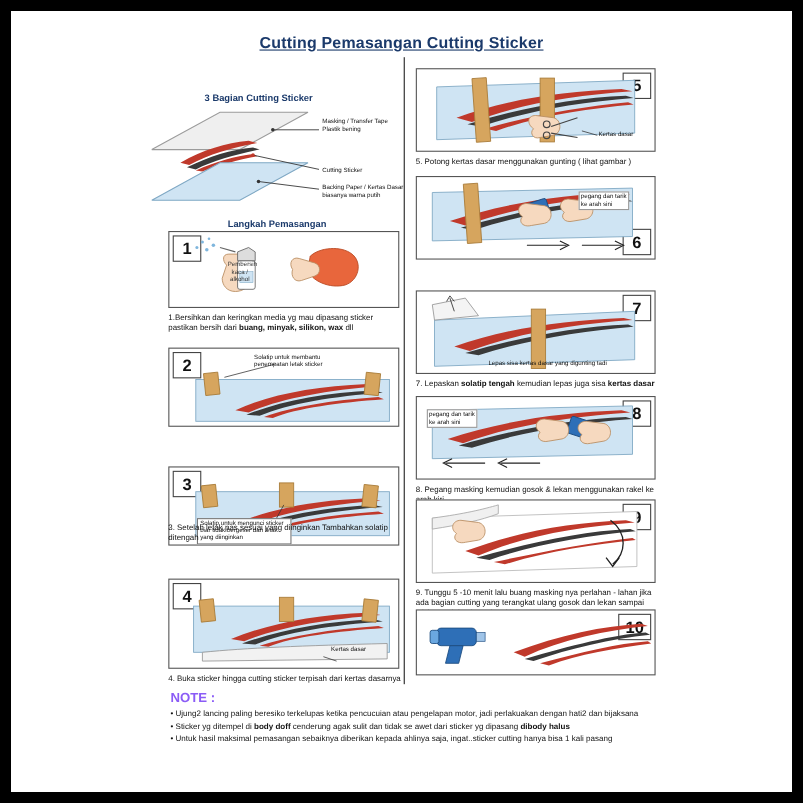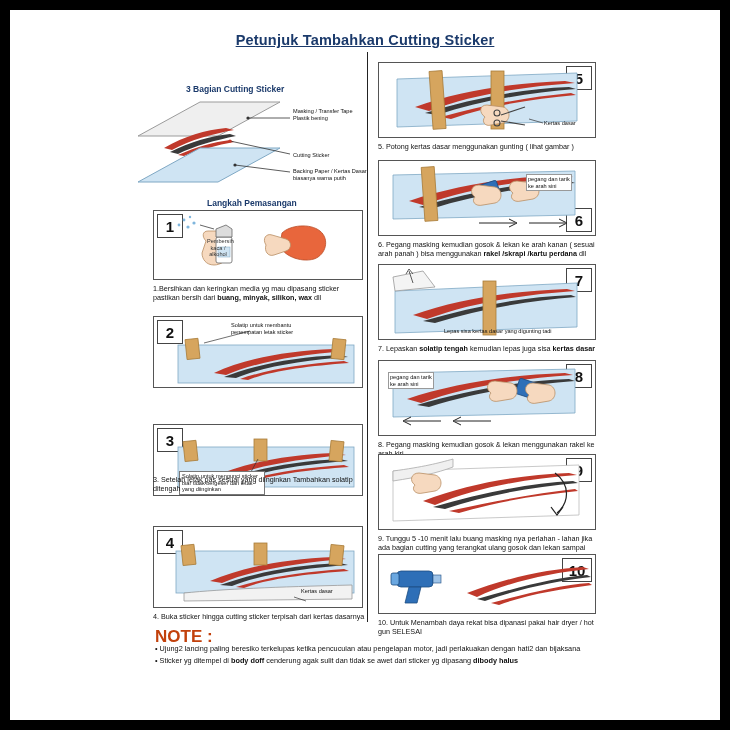--- a/index.html
+++ b/index.html
@@ -45,34 +45,34 @@
   .shtitle{
     position:absolute;font-size:8.5px;font-weight:bold;color:#1b3a6b;
   }
   .tiny{position:absolute;font-size:5.6px;color:#111;line-height:1.2;}
   b{font-weight:bold;}
   svg{display:block;}
 
   
   .note-title{
     position:absolute;left:145px;top:617px;
-    font-size:17px;font-weight:bold;color:#c2410c;text-align:center;
+    font-size:12px;font-weight:bold;color:#8b5cf6;text-align:center;
   }
   .note-list{
     position:absolute;left:145px;top:634px;width:540px;
     font-size:7.3px;color:#111;line-height:1.45;
   }
   .note-list div{margin-bottom:1px;}
 </style>
 </head>
 <body>
 
 <div id="sheet">
 
-  <div class="title">Petunjuk Tambahkan Cutting Sticker</div>
+  <div class="title">Cutting Pemasangan Cutting Sticker</div>
   <div class="rule-v"></div>
 
   <div class="shtitle" style="left:176px;top:74px;">3 Bagian Cutting Sticker</div>
 
   <div class="panel" style="left:120px;top:86px;width:230px;height:95px;">
     <svg width="230" height="95" viewBox="0 0 230 95">
 
       <polygon points="8,40 70,6 150,6 88,40" fill="#efefef" stroke="#9b9b9b" stroke-width="1"></polygon>
 
       <g>
@@ -230,23 +230,20 @@
 
       <g fill="none" stroke="#222" stroke-width="1">
         <path d="M100,62 L136,62"></path>
           <path d="M130,58 L138,62 L130,66"></path>
         <path d="M150,62 L186,62"></path>
           <path d="M180,58 L188,62 L180,66"></path>
       </g>
     </svg>
     <div class="tiny" style="left:148px;top:14px;width:42px;border:1px solid #999;padding:1px;background:#fff;">pegang dan tarik ke arah sini</div>
   </div>
-  <div class="caption" style="left:368px;top:230px;width:218px;">
-    6. Pegang masking kemudian gosok &amp; lekan ke arah kanan ( sesuai arah panah ) bisa menggunakan <b>rakel /skrapi /kartu perdana</b> dll
-  </div>
 
   <div class="panel" style="left:368px;top:254px;width:218px;height:76px;">
     <div class="frame"></div>
     <div class="num-badge" style="right:4px;top:4px;width:24px;height:22px;">7</div>
     <svg width="216" height="74" viewBox="0 0 216 74" style="position:absolute;left:1px;top:1px;">
       <polygon points="16,26 198,18 198,62 16,68" fill="#cfe4f3" stroke="#7fa8c4" stroke-width="0.8"></polygon>
       <path d="M34,50 C80,34 132,26 188,24 L196,26 C140,30 92,38 48,54 Z" fill="#c0392b"></path>
       <path d="M44,56 C92,42 142,32 192,30 L197,32 C148,36 100,44 56,58 Z" fill="#3a3a3a"></path>
 
       <path d="M16,26 L56,22 L44,6 L14,12 Z" fill="#f4f4f4" stroke="#999" stroke-width="0.8"></path>
@@ -313,23 +310,21 @@
       <rect x="18" y="16" width="36" height="16" rx="4" fill="#2e6fb7" stroke="#1d4c80" stroke-width="0.8"></rect>
       <rect x="12" y="18" width="8" height="12" rx="2" fill="#6aa7e0" stroke="#1d4c80" stroke-width="0.8"></rect>
       <path d="M30,32 L26,48 L38,48 L42,32 Z" fill="#2e6fb7" stroke="#1d4c80" stroke-width="0.8"></path>
       <rect x="54" y="20" width="8" height="8" fill="#9fc4e8" stroke="#1d4c80" stroke-width="0.6"></rect>
 
       <path d="M88,38 C130,22 170,14 204,12 L210,14 C172,18 132,26 98,42 Z" fill="#c0392b"></path>
       <path d="M98,44 C140,32 178,22 208,20 L212,22 C176,26 140,34 106,46 Z" fill="#3a3a3a"></path>
       <path d="M112,48 C150,38 182,30 210,28 L213,30 C182,34 146,40 120,50 Z" fill="#c0392b"></path>
     </svg>
   </div>
-  <div class="caption" style="left:368px;top:608px;width:218px;">
-    10. Untuk Menambah daya rekat bisa dipanasi pakai hair dryer / hot gun SELESAI
-  </div>
 
   <div class="note-title">NOTE :</div>
   <div class="note-list">
     <div>• Ujung2 lancing paling beresiko terkelupas ketika pencucuian atau pengelapan motor, jadi perlakuakan dengan hati2 dan bijaksana</div>
     <div>• Sticker yg ditempel di <b>body doff</b> cenderung agak sulit dan tidak se awet dari sticker yg dipasang <b>dibody halus</b></div>
+    <div>• Untuk hasil maksimal pemasangan sebaiknya diberikan kepada ahlinya saja, ingat..sticker cutting hanya bisa 1 kali pasang</div>
   </div>
 
 </div>
 
 </body></html>

